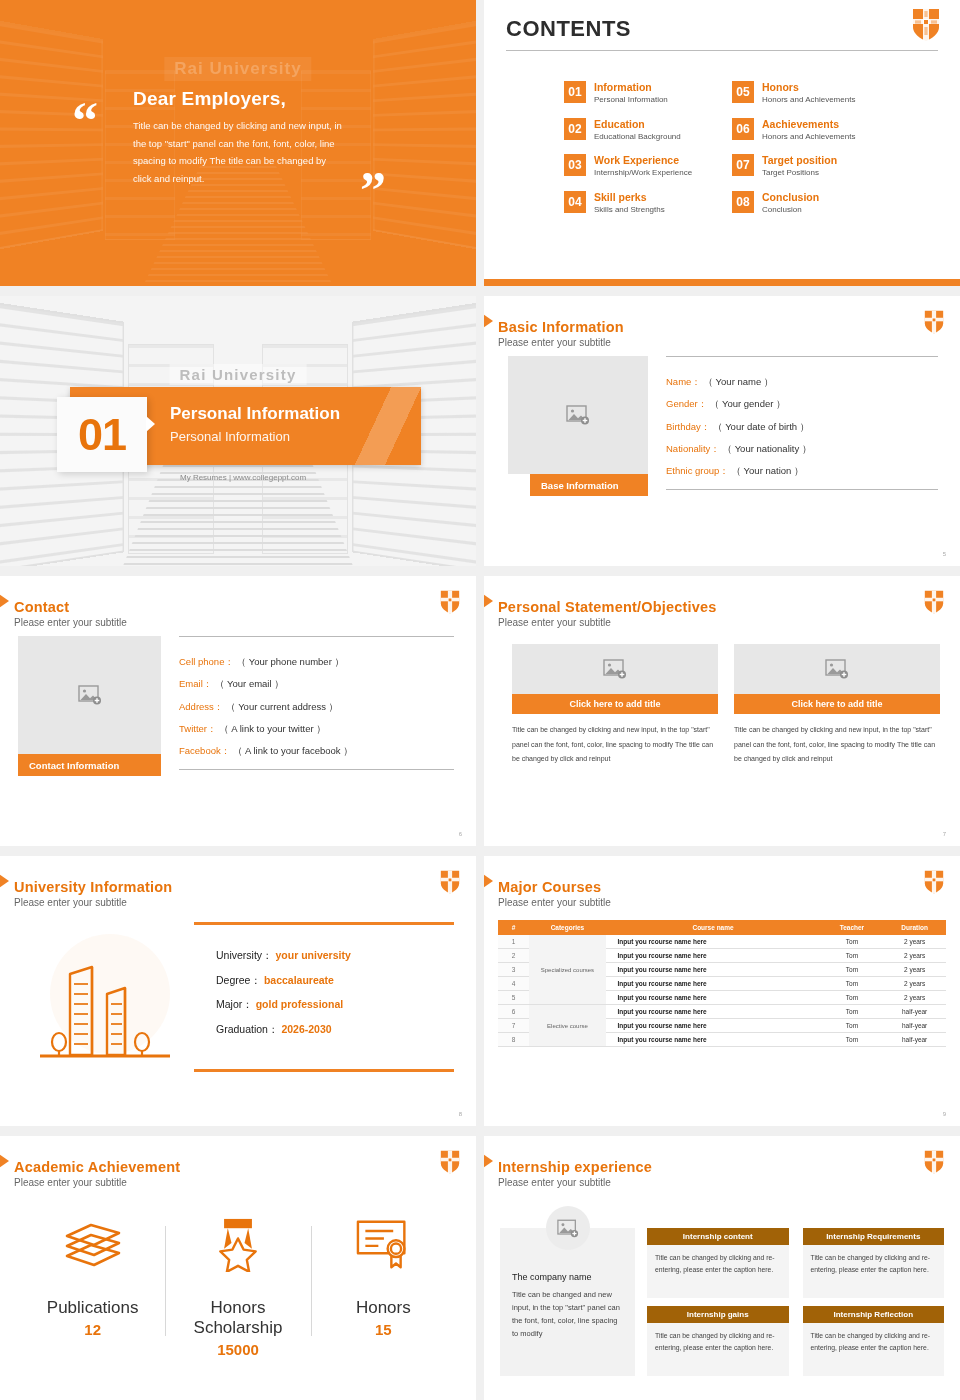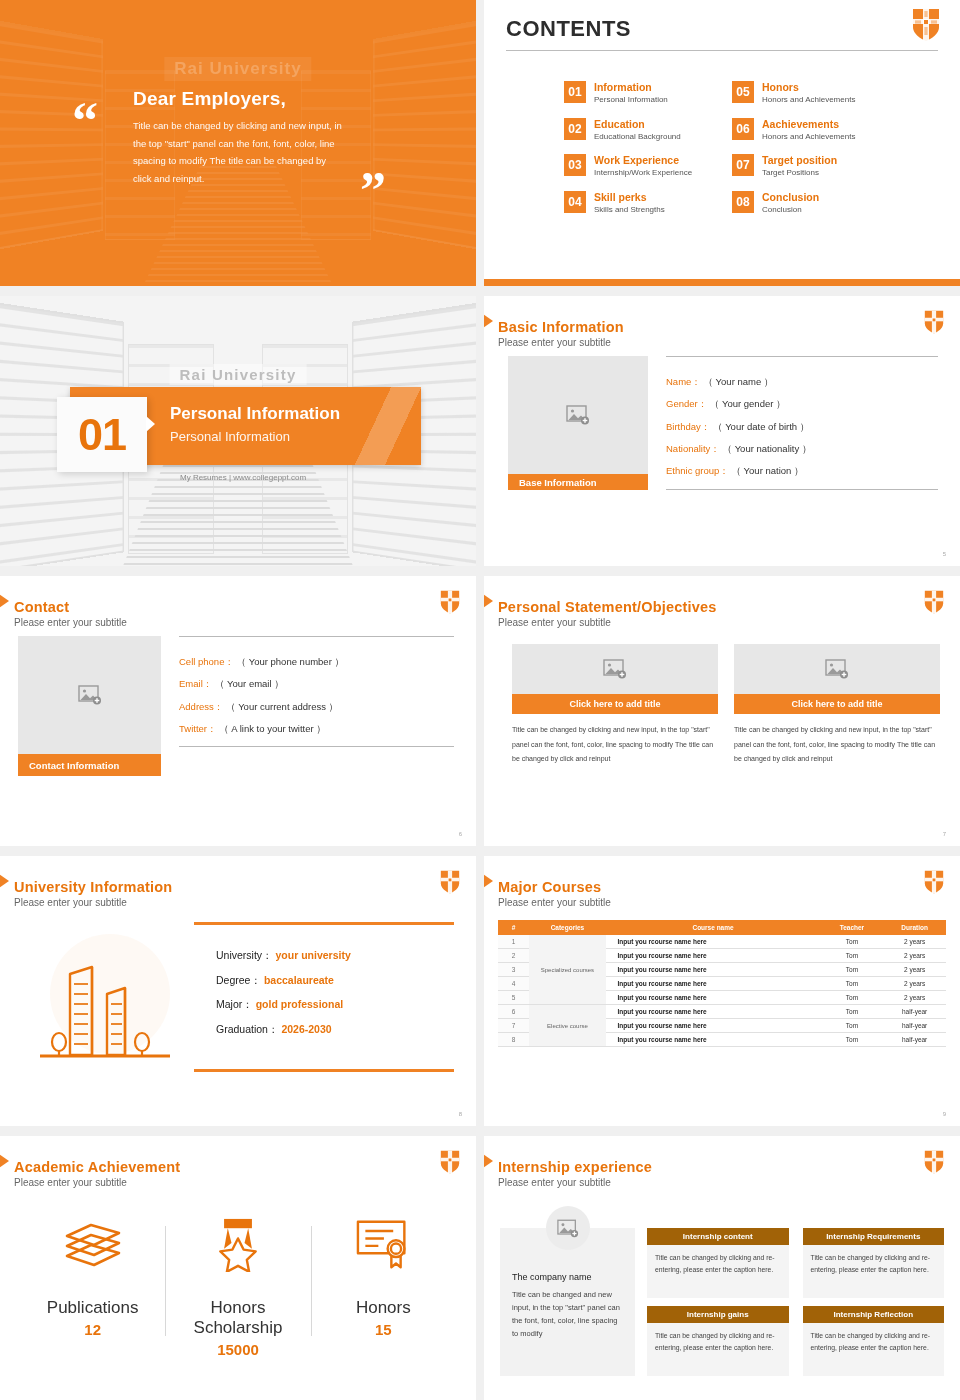--- a/index.html
+++ b/index.html
@@ -398,21 +398,21 @@
         <div class="ph" style="height:118px;">
           <svg class="ph-ico" viewBox="0 0 24 20">
             <rect x="1" y="1" width="19" height="15" fill="none" stroke="#9a9a9a" stroke-width="1.4"></rect>
             <circle cx="6.5" cy="6" r="1.6" fill="#9a9a9a"></circle>
             <path d="M2.5 15 l5.5 -6 l4 4.2 l3 -2.6 l4.5 4.4 Z" fill="#9a9a9a"></path>
             <circle cx="19" cy="15.5" r="4" fill="#8e8e8e"></circle>
             <rect x="18.3" y="13.2" width="1.4" height="4.6" fill="#fff"></rect>
             <rect x="16.7" y="14.8" width="4.6" height="1.4" fill="#fff"></rect>
           </svg>
         </div>
-        <div class="ph-cap" style="height:16px;">Base Information</div>
+        <div class="ph-cap" style="height:22px;margin-left:22px;">Base Information</div>
       </div>
       <div style="flex:1;">
         <div class="info-rule"></div>
         <div class="info-list">
           <div class="info-row"><span class="info-k">Name：</span> <span class="info-v">（ Your name ）</span></div>
           <div class="info-row"><span class="info-k">Gender：</span> <span class="info-v">（ Your gender ）</span></div>
           <div class="info-row"><span class="info-k">Birthday：</span> <span class="info-v">（ Your date of birth ）</span></div>
           <div class="info-row"><span class="info-k">Nationality：</span> <span class="info-v">（ Your nationality ）</span></div>
           <div class="info-row"><span class="info-k">Ethnic group：</span> <span class="info-v">（ Your nation ）</span></div>
         </div>
@@ -448,20 +448,21 @@
         </div>
         <div class="ph-cap" style="height:22px;">Contact Information</div>
       </div>
       <div style="flex:1;">
         <div class="info-rule"></div>
         <div class="info-list">
           <div class="info-row"><span class="info-k">Cell phone：</span> <span class="info-v">（ Your phone number ）</span></div>
           <div class="info-row"><span class="info-k">Email：</span> <span class="info-v">（ Your email ）</span></div>
           <div class="info-row"><span class="info-k">Address：</span> <span class="info-v">（ Your current address ）</span></div>
           <div class="info-row"><span class="info-k">Twitter：</span> <span class="info-v">（ A link to your twitter ）</span></div>
+          <div class="info-row"><span class="info-k">Facebook：</span> <span class="info-v">（ A link to your facebook ）</span></div>
         </div>
         <div class="info-rule" style="margin-top:6px;"></div>
       </div>
     </div>
     <div class="pgno">6</div>
   </div>
 
   <div class="slide s-n">
     <div class="hdr">
       <div class="hdr-tri"></div>

